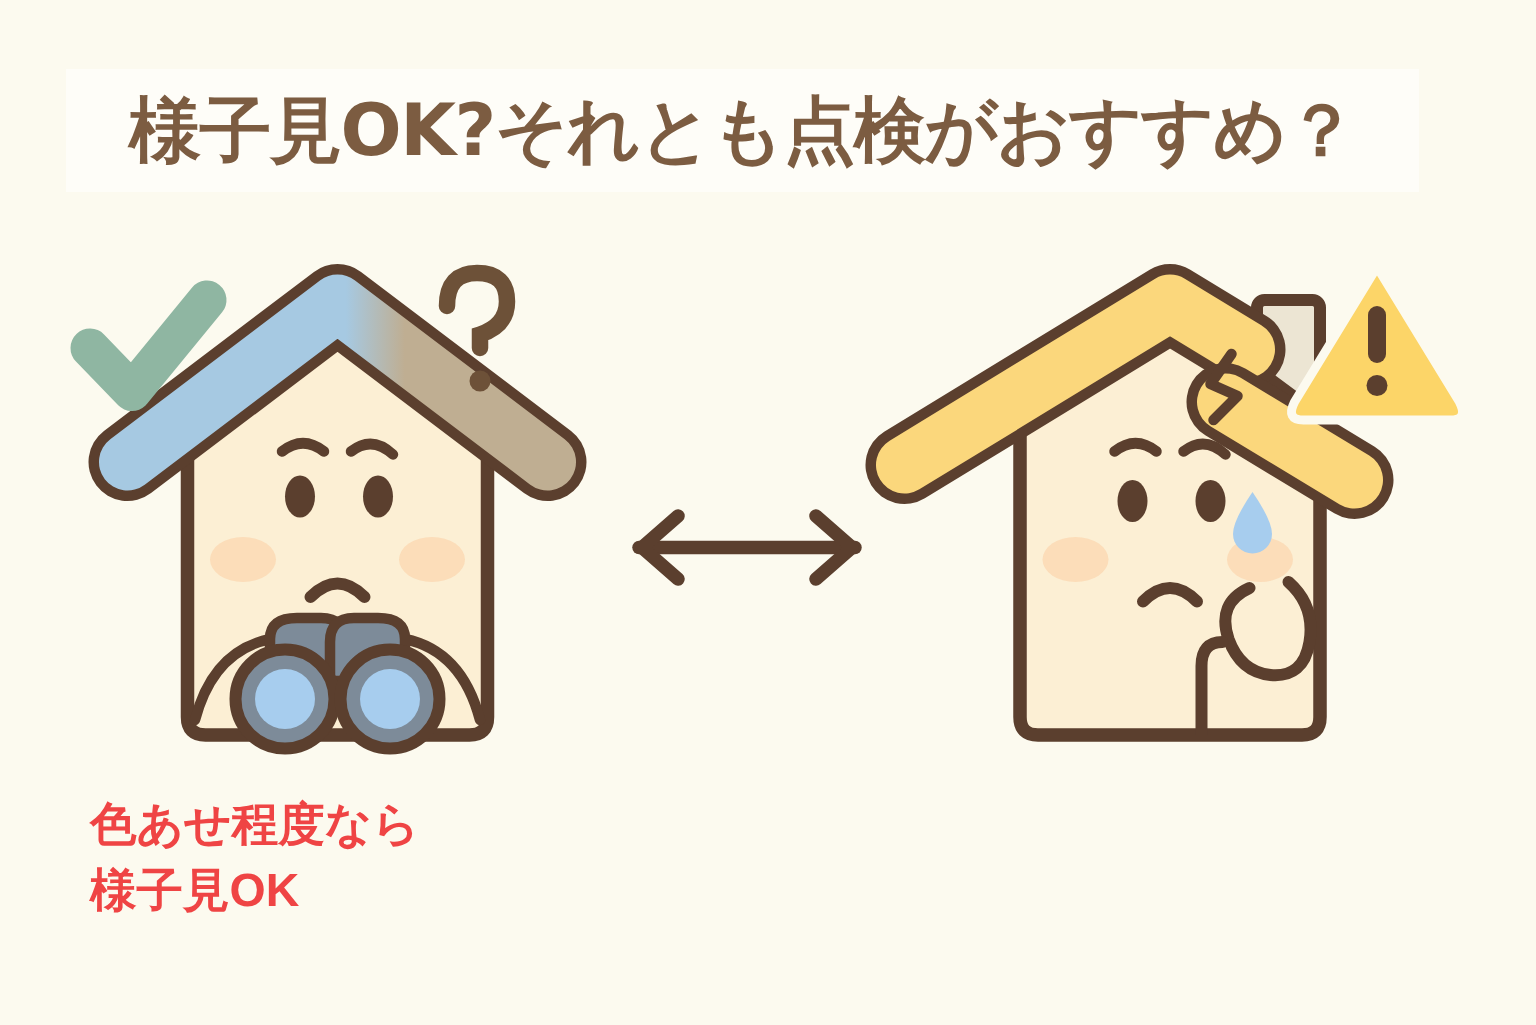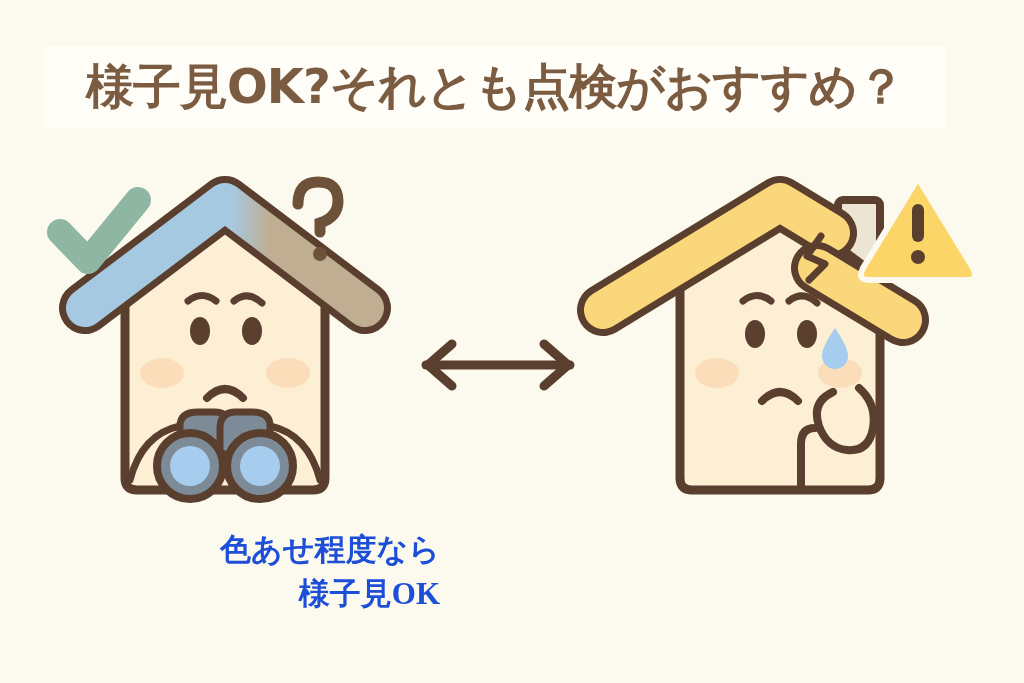--- a/index.html
+++ b/index.html
@@ -27,26 +27,26 @@
     font-family:"DejaVu Sans", sans-serif;
     font-weight:700;
     font-size:48px;
     letter-spacing:-1px;
     color:#7c5c41;
     white-space:nowrap;
     text-align:right;
   }
   .caption {
     position:absolute;
-    text-align:right;
-    font-family:Liberation Serif, serif;
+    text-align:left;
+    font-family:Liberation Sans, sans-serif;
     font-weight:700;
     font-size:31px;
     line-height:1.42;
-    color:#1d4ed8;
+    color:#ef4444;
     white-space:pre-line;
   }
   #caption-left  { left:60px;  top:528px; width:380px; }
   #caption-right { left:600px; top:528px; width:360px; }
   .art { position:absolute; }
   #house-left-art  { left:30px;  top:160px;  width:390px; height:350px; }
   #house-right-art { left:585px; top:160px;  width:390px; height:350px; }
   #arrow-art       { left:408px; top:330px;  width:180px; height:70px; }
   svg { display:block; overflow:visible; }
 </style>

